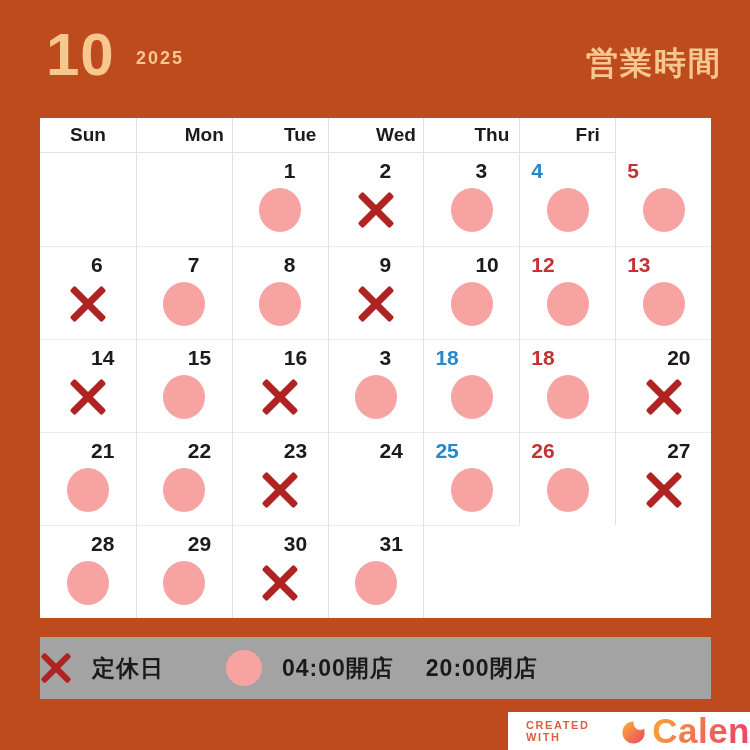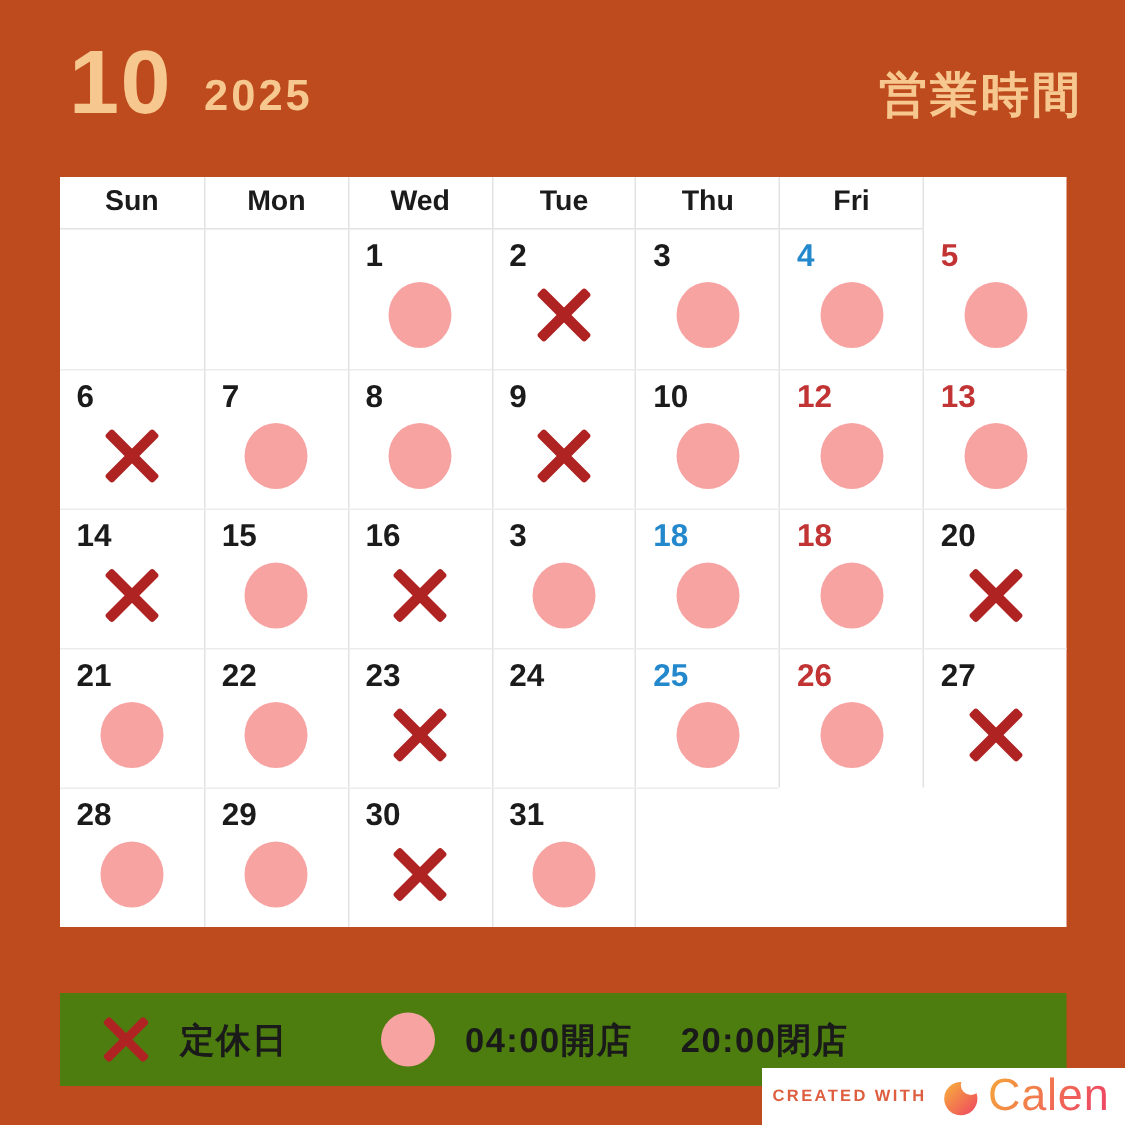--- a/index.html
+++ b/index.html
@@ -25,21 +25,21 @@
   .page{position:absolute;inset:0;}
 
   
   .month{
     position:absolute;left:46px;top:22px;
     font-size:60px;font-weight:bold;color:var(--cream);
     letter-spacing:1px;line-height:1.1;
   }
   .year{
     position:absolute;left:136px;top:48px;
-    font-size:29px;font-weight:bold;color:var(--cream);
+    font-size:18px;font-weight:bold;color:var(--cream);
     letter-spacing:2px;
   }
   .title{
     position:absolute;right:28px;top:42px;
     font-size:32px;font-weight:bold;color:var(--cream);
     letter-spacing:2px;
   }
 
   
   .calendar{
@@ -52,21 +52,21 @@
   .cell{position:relative;}
   .cell:not(:nth-child(7n+1)){border-left:1px solid var(--grid-v);}
   .cell.head{
     display:flex;align-items:center;justify-content:center;
     font-size:19px;font-weight:bold;color:var(--ink);
     border-bottom:1px solid var(--grid-v);
   }
   .cell.day:not(:nth-child(-n+14)){border-top:1px solid var(--grid-h);}
   .red{color:var(--red);}
   .blue{color:var(--blue);}
-  .black{color:var(--ink);}
+  .black{color:var(--ink);padding-left:40px;}
   .num{
     position:absolute;left:11px;top:6px;
     font-size:21px;font-weight:bold;
   }
   .dot{
     position:absolute;left:50%;top:57px;
     width:42px;height:44px;border-radius:50%;
     transform:translate(-50%,-50%);
     background:var(--pink);
   }
@@ -78,24 +78,22 @@
   .xmark::before,.xmark::after{
     content:"";position:absolute;left:50%;top:50%;
     width:45px;height:7px;background:var(--xred);border-radius:2px;
   }
   .xmark::before{transform:translate(-50%,-50%) rotate(45deg);}
   .xmark::after{transform:translate(-50%,-50%) rotate(-45deg);}
 
   
   .legend{
     position:absolute;left:40px;top:637px;width:671px;height:62px;
-    background:#4d7c0f;
+    background:#a3a3a3;
     display:flex;align-items:center;
-    padding-left:28px;
-    margin-top:25px;
   }
   .legend .xmark-s{
     position:relative;width:32px;height:30px;flex:0 0 auto;
   }
   .legend .xmark-s::before,.legend .xmark-s::after{
     content:"";position:absolute;left:50%;top:50%;
     width:38px;height:6px;background:var(--xred);border-radius:2px;
   }
   .legend .xmark-s::before{transform:translate(-50%,-50%) rotate(45deg);}
   .legend .xmark-s::after{transform:translate(-50%,-50%) rotate(-45deg);}
@@ -107,49 +105,49 @@
     font-size:23px;font-weight:bold;color:#1A1A1A;margin-left:20px;
     letter-spacing:1px;
   }
   .legend .ltext.close{margin-left:32px;}
 
   
   .badge{
     position:absolute;left:508px;top:712px;right:0;bottom:0;
     background:#fff;
     display:flex;align-items:center;
-    padding-left:7px;
+    padding-left:18px;
   }
   .badge .cw{
     font-size:11px;font-weight:bold;color:var(--badge-orange);
     letter-spacing:1.6px;
   }
   .badge .logo{width:27px;height:27px;margin-left:10px;flex:0 0 auto;}
   .badge .brand{
-    font-size:30px;font-weight:normal;margin-left:4px;
+    font-size:35px;font-weight:bold;margin-left:4px;
     background:linear-gradient(120deg,#F49D3D 10%,#EE4A63 85%);
     -webkit-background-clip:text;background-clip:text;
     color:transparent;
     letter-spacing:0.5px;
   }
 </style>
 </head>
 <body>
 
 <div class="page">
 
   <div class="month">10</div>
   <div class="year">2025</div>
   <div class="title">営業時間</div>
 
   <div class="calendar" id="grid">
       <div class="cell head red">Sun</div>
       <div class="cell head black">Mon</div>
+      <div class="cell head black">Tue</div>
       <div class="cell head black">Wed</div>
-      <div class="cell head black">Tue</div>
       <div class="cell head black">Thu</div>
       <div class="cell head black">Fri</div>
       <div class="cell day"></div>
       <div class="cell day"></div>
       <div class="cell day"></div>
       <div class="cell day">
         <span class="num black">1</span>
         <span class="dot"></span>
       </div>
       <div class="cell day">

